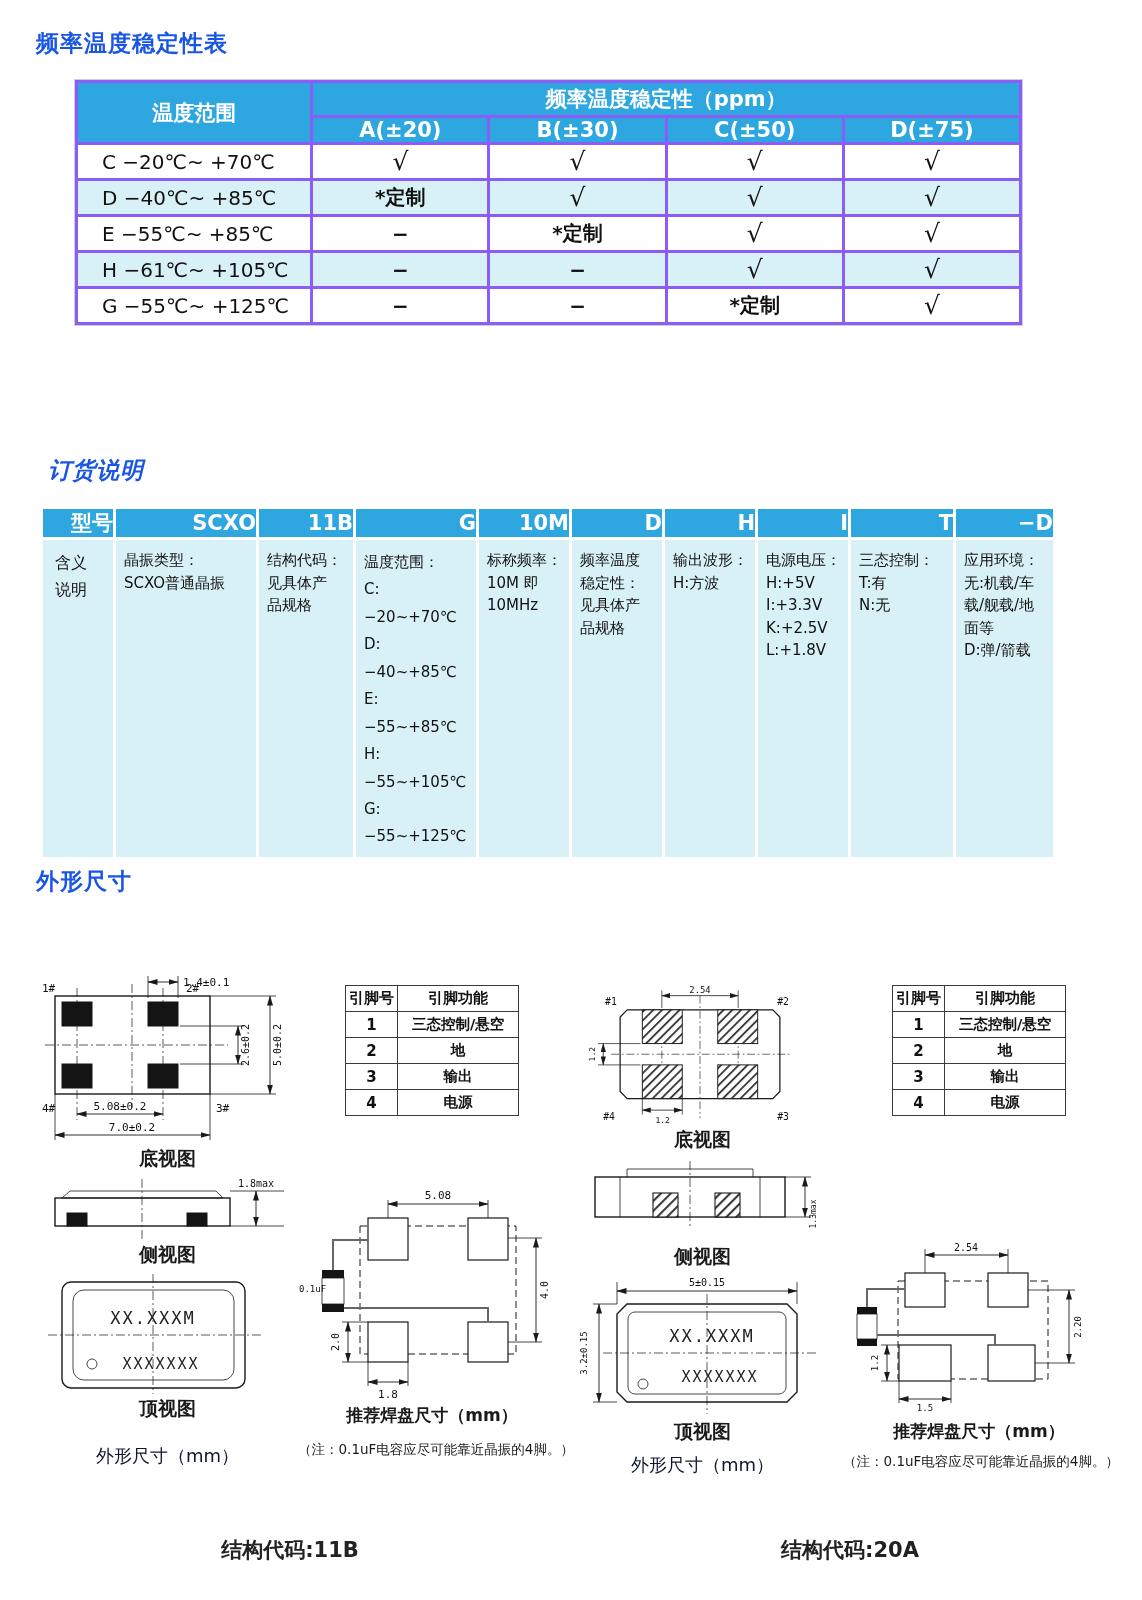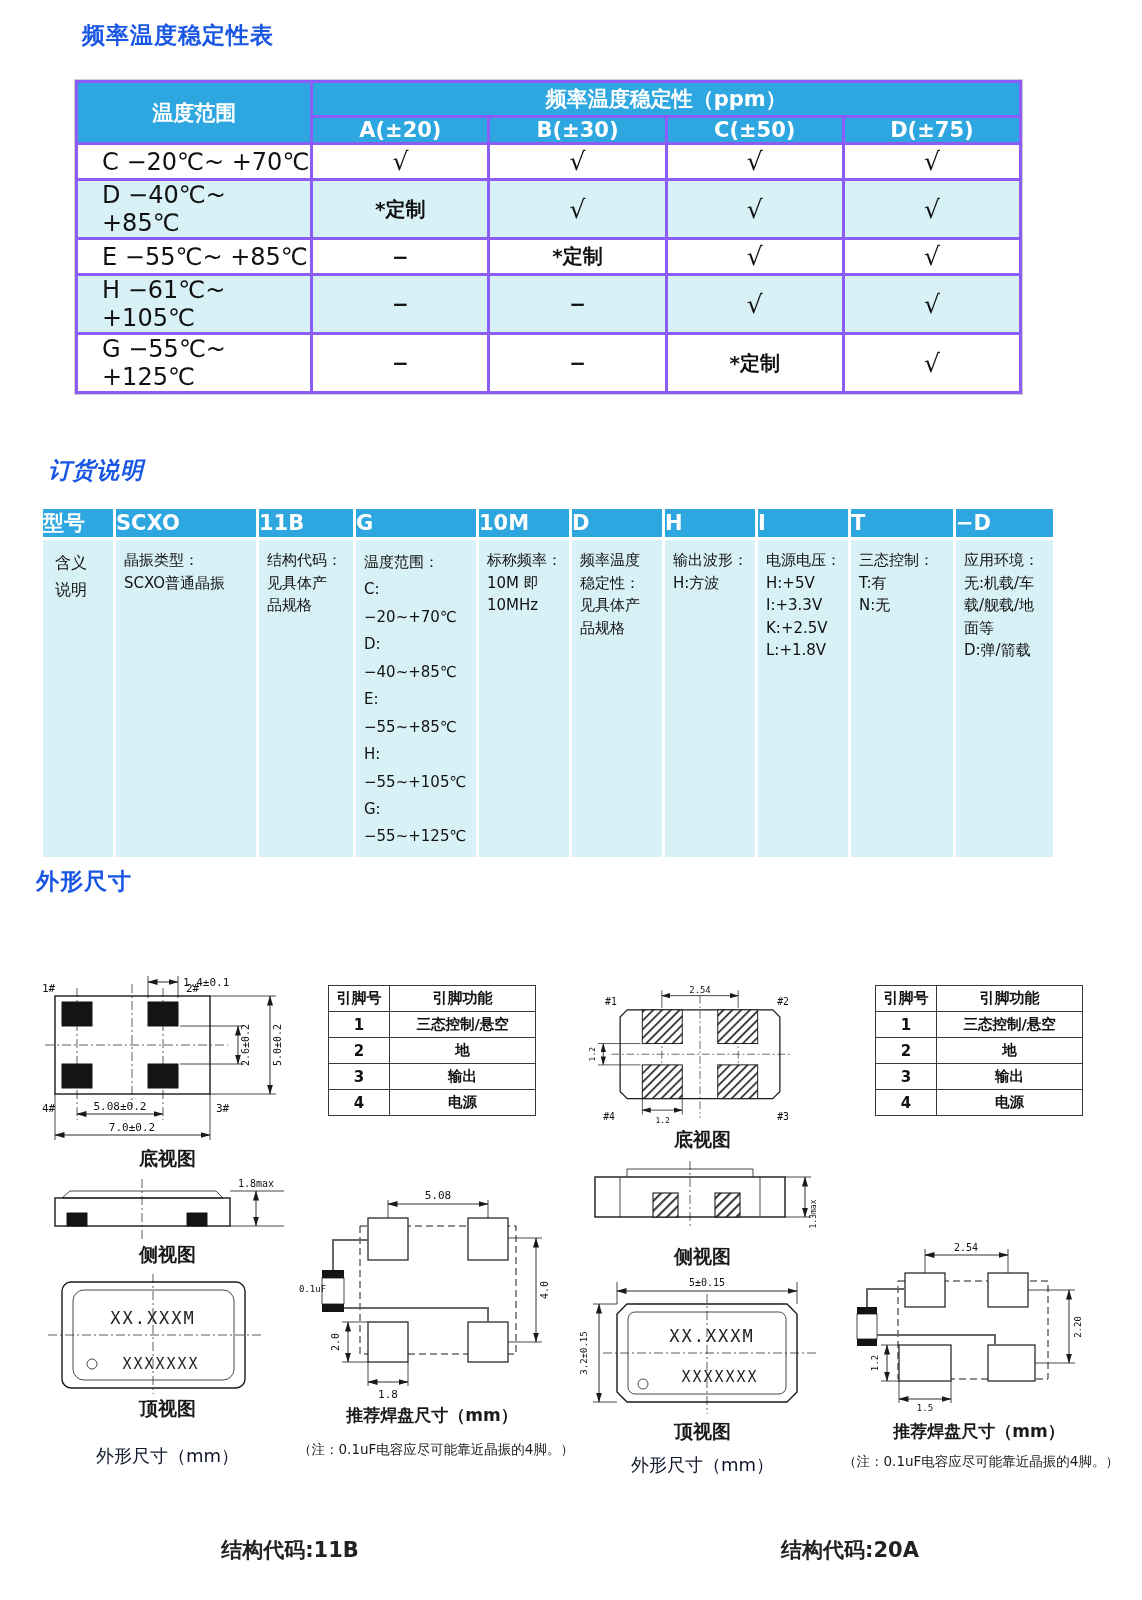--- a/index.html
+++ b/index.html
@@ -11,38 +11,38 @@
   .abs{position:absolute;}
   .section-title{font-size:23px;font-weight:bold;color:#1956E3;letter-spacing:1px;}
 
   
   table.stab{border-collapse:separate;border-spacing:3px;width:947px;table-layout:fixed;
              background:#8b5cf6;box-shadow:0 0 0 1px #cfcfcf;}
   table.stab td{padding:0;}
   .stab .hdr{background:#2EA7E0;color:#fff;font-weight:bold;text-align:center;font-size:21px;}
   .stab .h1{height:32px;}
   .stab .h2{height:24px;}
-  .stab .range{font-size:24px;padding-left:24px;height:33px;background:#fff;}
+  .stab .range{font-size:20px;padding-left:24px;height:33px;background:#fff;}
   .stab .mark{text-align:center;font-size:21px;height:33px;background:#fff;}
   .stab .chk{font-size:25px;font-weight:400;}
   .stab .cust{font-size:20px;font-weight:600;}
   .stab .dash{font-size:20px;font-weight:700;}
   .stab tr.alt .range,.stab tr.alt .mark{background:#D8F1F6;}
 
   
   table.ord{border-collapse:separate;border-spacing:3px;width:1016px;table-layout:fixed;background:#fff;}
   table.ord td{padding:0;}
-  .ord .ohdr{background:#2EA7E0;color:#fff;font-weight:bold;text-align:left;font-size:21px;height:24px;}
+  .ord .ohdr{background:#2EA7E0;color:#fff;font-weight:bold;text-align:right;font-size:21px;height:24px;}
   .ord .ocell{background:#D8F1F6;vertical-align:top;font-size:15px;line-height:1.5;
               padding:9px 5px 6px 8px;white-space:pre-line;height:170px;}
   .ord .lh-tall{line-height:1.83;}
   .ord .olabel{font-size:16px;line-height:1.7;padding-left:12px;}
 
   
-  table.pin{border-collapse:collapse;width:208px;}
+  table.pin{border-collapse:collapse;width:174px;}
   table.pin td{border:1.4px solid #3a3a3a;text-align:center;height:25px;padding:0;}
   .pin .pc1{width:62px;font-size:15px;font-weight:600;}
   .pin .pc2{width:150px;font-size:14.5px;font-weight:600;}
   .pin .ph{font-weight:700;font-size:15px;}
 
   
   .cap{text-align:center;font-size:19px;font-weight:600;height:24px;line-height:24px;color:#1a1a1a;}
   .padcap{text-align:center;font-size:17px;font-weight:600;height:24px;line-height:24px;color:#1a1a1a;}
   .sublabel{text-align:center;font-size:18px;font-weight:500;color:#0f172a;}
   .note{font-size:13.5px;color:#1a1a1a;text-align:center;white-space:nowrap;}
@@ -71,21 +71,21 @@
     <marker id="arr" viewBox="0 0 10 6" markerWidth="10" markerHeight="6" refX="9.5" refY="3" orient="auto-start-reverse" markerUnits="userSpaceOnUse">
       <path d="M0,0 L10,3 L0,6 Z" fill="#1a1a1a"></path>
     </marker>
     <pattern id="hatch" width="7" height="7" patternTransform="rotate(45)" patternUnits="userSpaceOnUse">
       <rect width="7" height="7" fill="#fff"></rect>
       <line x1="1" y1="0" x2="1" y2="7" stroke="#3a3a3a" stroke-width="2.2"></line>
     </pattern>
   </defs>
 </svg>
 
-<div class="abs section-title" style="left:36px;top:20px;margin-left:46px;">频率温度稳定性表</div>
+<div class="abs section-title" style="left:36px;top:28px;">频率温度稳定性表</div>
 
 <table class="stab abs" style="left:75px;top:80px;">
   <colgroup>
       <col style="width:25%">
       <col style="width:18.75%">
       <col style="width:18.75%">
       <col style="width:18.75%">
       <col style="width:18.75%">
     </colgroup>
   <tbody>

